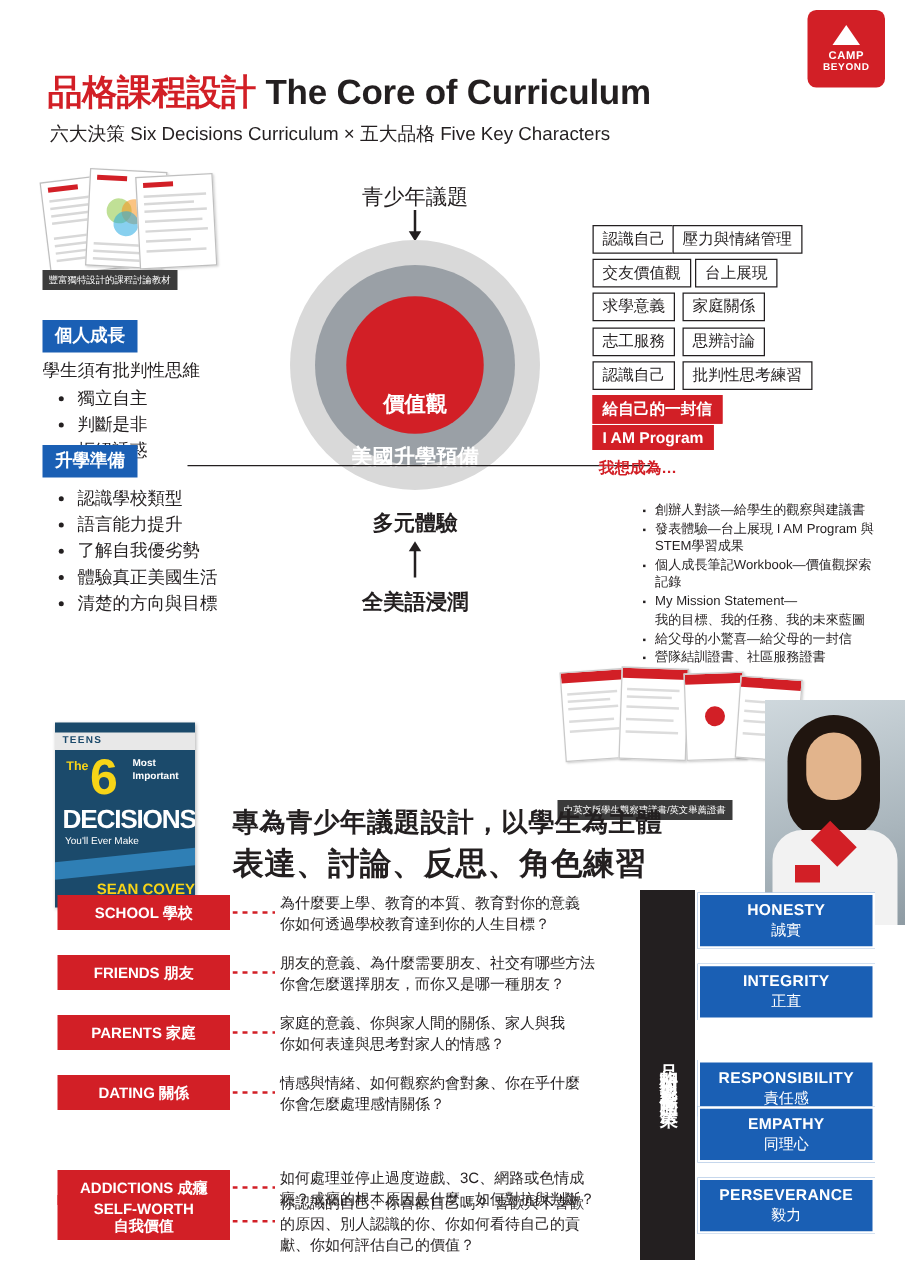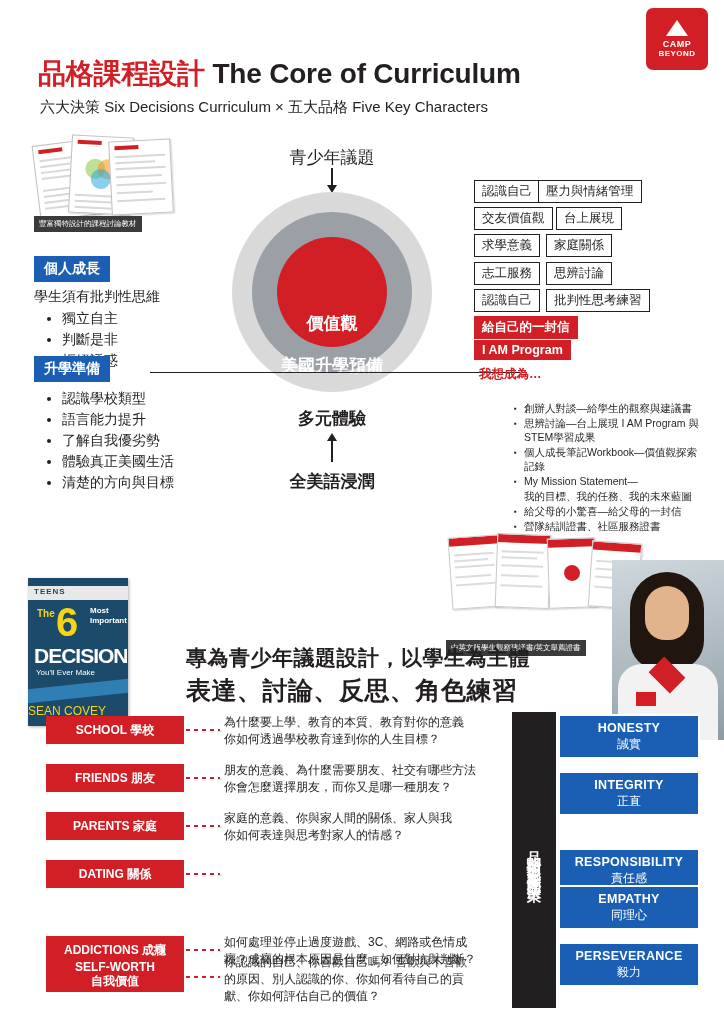--- a/index.html
+++ b/index.html
@@ -160,32 +160,32 @@
     overflow:hidden;
   }
   .pg-hair{position:absolute;left:18px;top:12px;width:74px;height:98px;background:#20150f;border-radius:38px 38px 30px 30px;}
   .pg-face{position:absolute;left:33px;top:26px;width:44px;height:54px;background:#e2b48c;border-radius:22px 22px 20px 20px;}
   .pg-body{position:absolute;left:6px;top:104px;width:100px;height:80px;background:#f2f2f2;border-radius:24px 24px 0 0;}
   .pg-collar{position:absolute;left:40px;top:104px;width:30px;height:22px;background:#d21f26;transform:rotate(45deg);}
   .pg-badge{position:absolute;left:24px;top:132px;width:20px;height:14px;background:#d21f26;}
 
   
   .book {
-    position:absolute; left:28px; top:578px; width:100px; height:148px;
+    position:absolute; left:44px; top:578px; width:112px; height:148px;
     background:#1b4a6b; box-shadow:1px 1px 3px rgba(0,0,0,.3);
     overflow:hidden; color:#fff;
   }
   .book .top-strip{position:absolute;top:8px;left:0;width:100%;height:14px;background:#e8e8e8;}
   .book .t1{position:absolute;top:9px;left:6px;font-size:8px;color:#1b4a6b;font-weight:bold;letter-spacing:1px;}
   .book .the{position:absolute;top:30px;left:9px;font-size:10px;color:#f7d417;font-weight:bold;}
   .book .six{position:absolute;top:24px;left:28px;font-size:40px;color:#f7d417;font-weight:bold;line-height:40px;}
   .book .most{position:absolute;top:28px;left:62px;font-size:8px;color:#fff;font-weight:bold;line-height:10px;}
   .book .dec{position:absolute;top:66px;left:6px;font-size:21px;color:#fff;font-weight:bold;letter-spacing:-1px;}
   .book .evr{position:absolute;top:90px;left:8px;font-size:8px;color:#fff;}
-  .book .au{position:absolute;bottom:8px;left:0;width:100%;text-align:left;font-size:12px;font-weight:normal;color:#f7d417;}
+  .book .au{position:absolute;bottom:8px;left:0;width:100%;text-align:right;font-size:12px;font-weight:bold;color:#f7d417;}
   .book .cut{position:absolute;bottom:28px;left:0;width:100%;height:14px;background:#2f7fb5;transform:skewY(-6deg);}
 
   
   .h2-a { position:absolute; left:186px; top:644px; font-size:21px; font-weight:bold; letter-spacing:.5px;}
   .h2-b { position:absolute; left:186px; top:674px; font-size:25px; font-weight:bold; letter-spacing:.5px;}
 
   
   .dec-row { position:absolute; left:46px; width:460px; height:48px;}
   .dec-pill {
     position:absolute; left:0; top:0; width:138px; min-height:28px;
@@ -308,21 +308,21 @@
 <div class="chip" style="left:474px; top:262px;">志工服務</div>
 <div class="chip" style="left:546px; top:262px;">思辨討論</div>
 <div class="chip" style="left:474px; top:289px;">認識自己</div>
 <div class="chip" style="left:546px; top:289px;">批判性思考練習</div>
 <div class="chip red" style="left:474px; top:316px;">給自己的一封信</div>
 <div class="chip red" style="left:474px; top:340px;">I AM Program</div>
 <div class="chip plain" style="left:472px; top:364px;">我想成為…</div>
 
 <ul class="rlist">
   <li>創辦人對談—給學生的觀察與建議書</li>
-  <li>思辨討論—台上展現 I AM Program 與 STEM學習成果</li>
+  <li>發表體驗—台上展現 I AM Program 與 STEM學習成果</li>
   <li>個人成長筆記Workbook—價值觀探索記錄</li>
   <li>My Mission Statement—</li>
   <li style="list-style:none;padding-left:10px">我的目標、我的任務、我的未來藍圖</li>
   <li>給父母的小驚喜—給父母的一封信</li>
   <li>營隊結訓證書、社區服務證書</li>
 </ul>
 <style>.rlist li:nth-child(5):before{content:"";}</style>
 
 <div class="certs">
   <div class="cert c1">
@@ -392,20 +392,22 @@
 </div>
 <div class="dec-row" style="top:812px;">
   <div class="dec-pill">PARENTS 家庭</div>
   <div class="dots"></div>
   <div class="dec-text" style="white-space:pre-line">家庭的意義、你與家人間的關係、家人與我
 你如何表達與思考對家人的情感？</div>
 </div>
 <div class="dec-row" style="top:860px;">
   <div class="dec-pill">DATING 關係</div>
   <div class="dots"></div>
+  <div class="dec-text" style="white-space:pre-line">情感與情緒、如何觀察約會對象、你在乎什麼
+你會怎麼處理感情關係？</div>
 </div>
 <div class="dec-row" style="top:908px;margin-top:28px;">
   <div class="dec-pill">ADDICTIONS 成癮</div>
   <div class="dots"></div>
   <div class="dec-text" style="white-space:pre-line">如何處理並停止過度遊戲、3C、網路或色情成
 癮？成癮的根本原因是什麼，如何對抗與判斷？</div>
 </div>
 <div class="dec-row" style="top:956px;">
   <div class="dec-pill" style="white-space:pre-line">SELF-WORTH
 自我價值</div>

